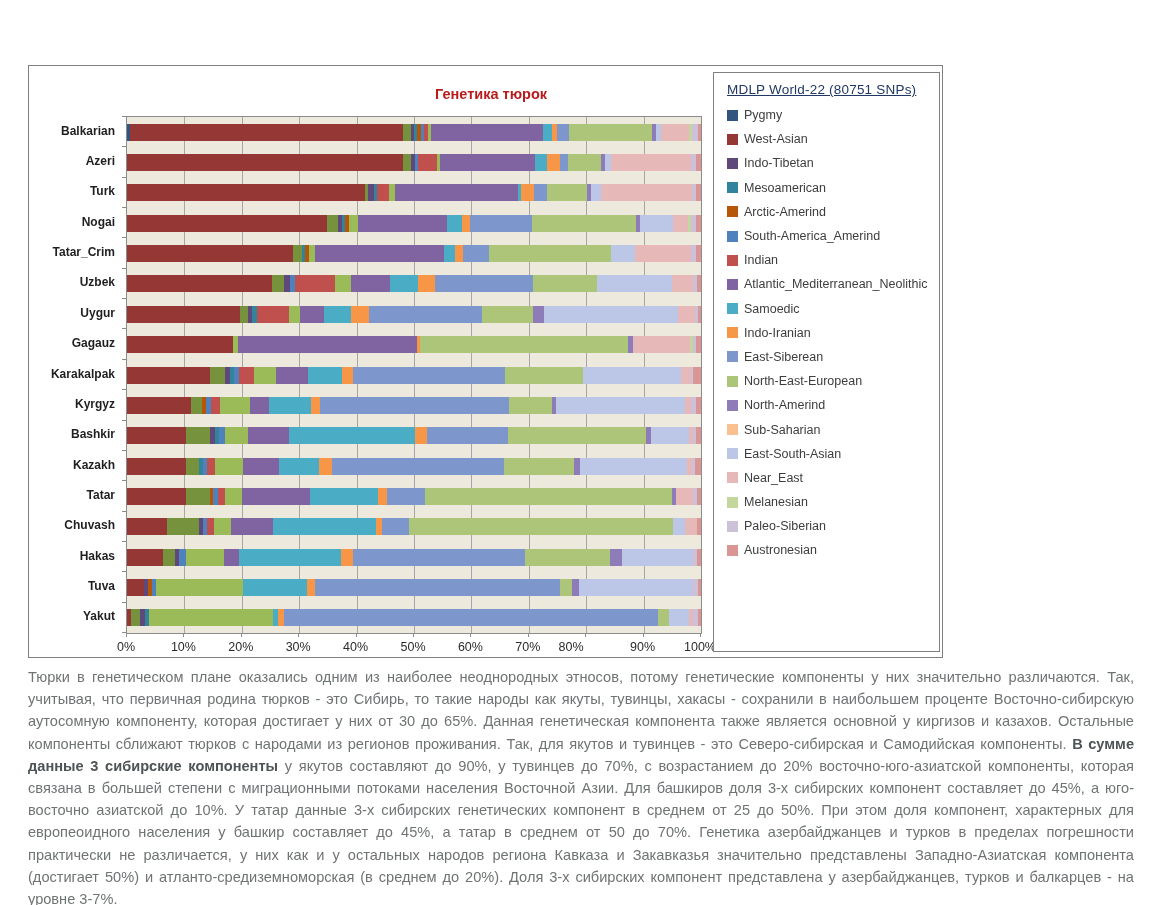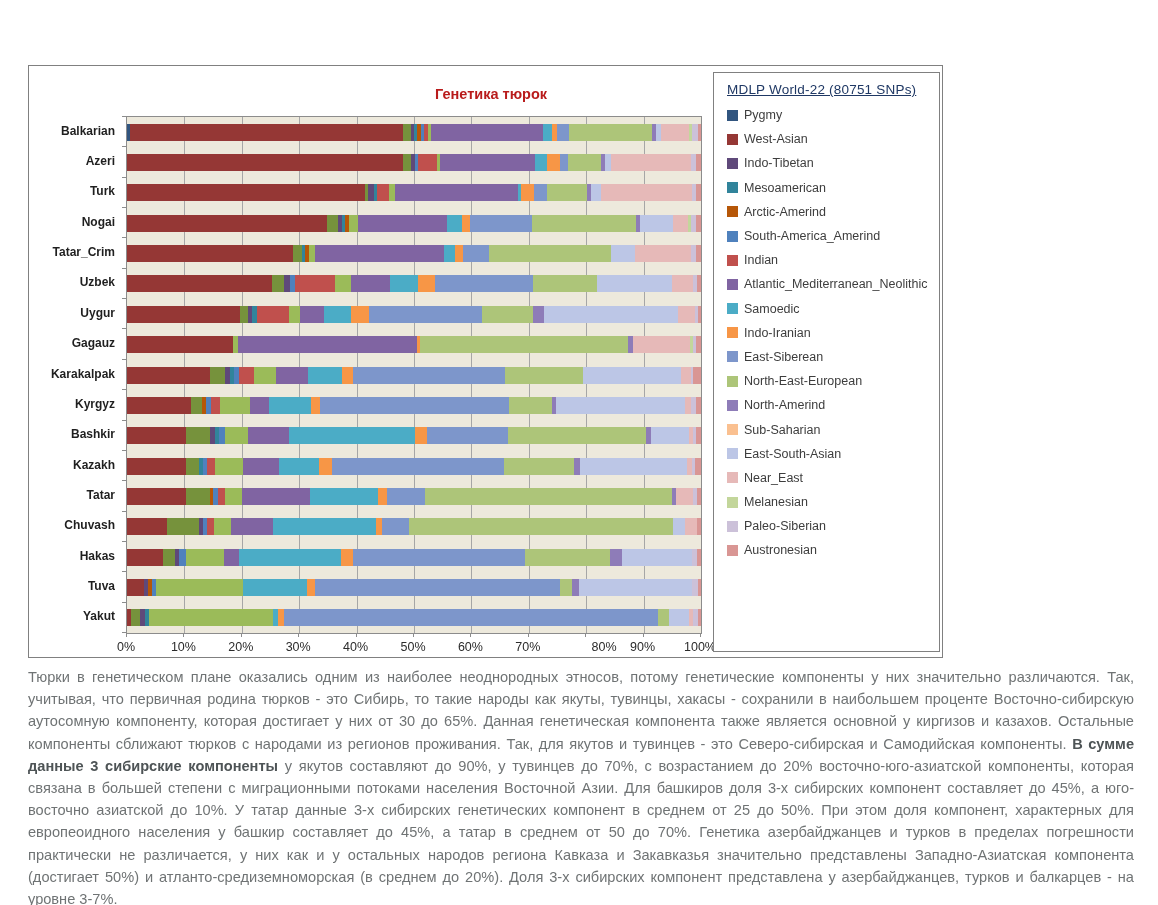--- a/index.html
+++ b/index.html
@@ -389,21 +389,21 @@
       </div>
     <div id="xlabs">
         <div class="xlab" style="left: 75px; top: 574px;">0%</div>
         <div class="xlab" style="left: 132.4px; top: 574px;">10%</div>
         <div class="xlab" style="left: 189.8px; top: 574px;">20%</div>
         <div class="xlab" style="left: 247.2px; top: 574px;">30%</div>
         <div class="xlab" style="left: 304.6px; top: 574px;">40%</div>
         <div class="xlab" style="left: 362px; top: 574px;">50%</div>
         <div class="xlab" style="left: 419.4px; top: 574px;">60%</div>
         <div class="xlab" style="left: 476.8px; top: 574px;">70%</div>
-        <div class="xlab" style="left: 553px; top: 574px;">80%</div>
+        <div class="xlab" style="left: 520px; top: 574px;">80%</div>
         <div class="xlab" style="left: 591.6px; top: 574px;">90%</div>
         <div class="xlab" style="left: 649px; top: 574px;">100%</div>
       </div>
     <div id="ticks">
         <div class="xtick" style="left: 97px; top: 567px;"></div>
         <div class="xtick" style="left: 154.4px; top: 567px;"></div>
         <div class="xtick" style="left: 211.8px; top: 567px;"></div>
         <div class="xtick" style="left: 269.2px; top: 567px;"></div>
         <div class="xtick" style="left: 326.6px; top: 567px;"></div>
         <div class="xtick" style="left: 384px; top: 567px;"></div>

